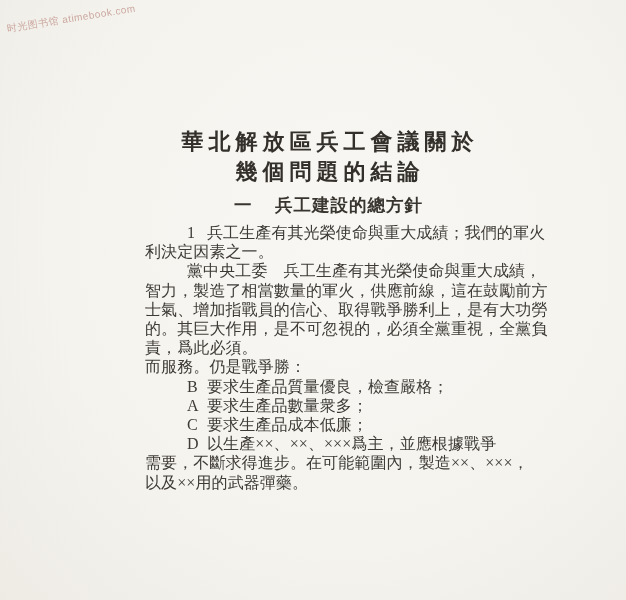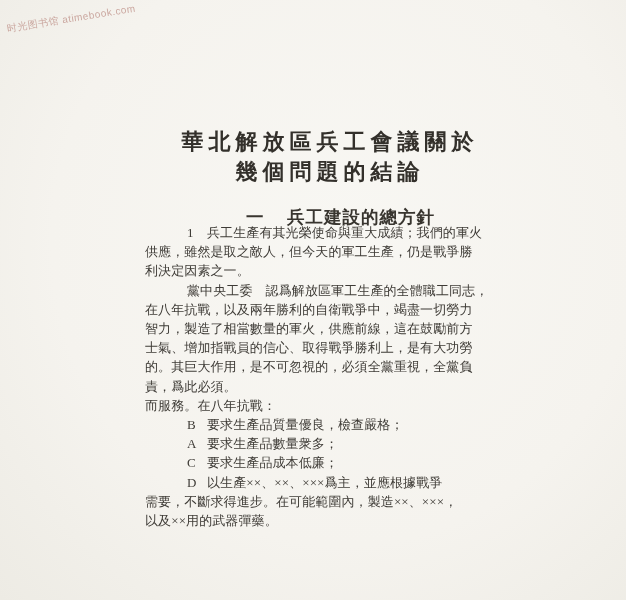--- a/index.html
+++ b/index.html
@@ -37,34 +37,34 @@
     font-size:22px;
     font-weight:bold;
     line-height:30px;
     letter-spacing:5px;
     color:#33302b;
   }
   .title .tl{display:block;}
   .section{
     position:absolute;
     top:190px;left:230px;
-    margin:16px;
+    margin:4px;
     font-size:17.5px;
     font-weight:bold;
     line-height:22px;
     letter-spacing:1px;
     color:#38352f;
     white-space:nowrap;
   }
   .section .sec-num{margin-right:17px;}
   .body{
     position:absolute;
     top:223px;left:145px;
     width:356px;
-    font-size:13px;
+    font-size:16px;
     line-height:19.2px;
     color:#3e3b36;
     letter-spacing:0.1px;
   }
   .line{white-space:nowrap;}
   .line.indent{padding-left:42px;}
   .marker{display:inline-block;width:20px;}
 </style>
 </head>
 <body>
@@ -78,29 +78,27 @@
     <span class="tl">幾個問題的結論</span>
   </h1>
 
   <h2 class="section">
     <span class="sec-num">一</span>
     <span class="sec-title">兵工建設的總方針</span>
   </h2>
 
   <div class="body" id="body-lines">
       <div class="line indent"><span class="marker">1</span><span>兵工生產有其光榮使命與重大成績；我們的軍火</span></div>
-      <div class="line"><span>供應，雖然是取之敵人，但今天的軍工生產，仍是戰爭勝</span></div>
       <div class="line"><span>利決定因素之一。</span></div>
-      <div class="line indent"><span>黨中央工委　認爲解放區軍工生產的全體職工同志，</span></div>
-      <div class="line"><span>在八年抗戰，以及兩年勝利的自衛戰爭中，竭盡一切勞力</span></div>
+      <div class="line indent"><span>黨中央工委　兵工生產有其光榮使命與重大成績，</span></div>
       <div class="line"><span>智力，製造了相當數量的軍火，供應前線，這在鼓勵前方</span></div>
       <div class="line"><span>士氣、增加指戰員的信心、取得戰爭勝利上，是有大功勞</span></div>
       <div class="line"><span>的。其巨大作用，是不可忽視的，必須全黨重視，全黨負</span></div>
       <div class="line"><span>責，爲此必須。</span></div>
-      <div class="line"><span>而服務。在八年抗戰：</span></div>
+      <div class="line"><span>而服務。仍是戰爭勝：</span></div>
       <div class="line indent"><span class="marker">B</span><span>要求生產品質量優良，檢查嚴格；</span></div>
       <div class="line indent"><span class="marker">A</span><span>要求生產品數量衆多；</span></div>
       <div class="line indent"><span class="marker">C</span><span>要求生產品成本低廉；</span></div>
       <div class="line indent"><span class="marker">D</span><span>以生產××、××、×××爲主，並應根據戰爭</span></div>
       <div class="line"><span>需要，不斷求得進步。在可能範圍內，製造××、×××，</span></div>
       <div class="line"><span>以及××用的武器彈藥。</span></div>
     </div>
 
 </div>
 

